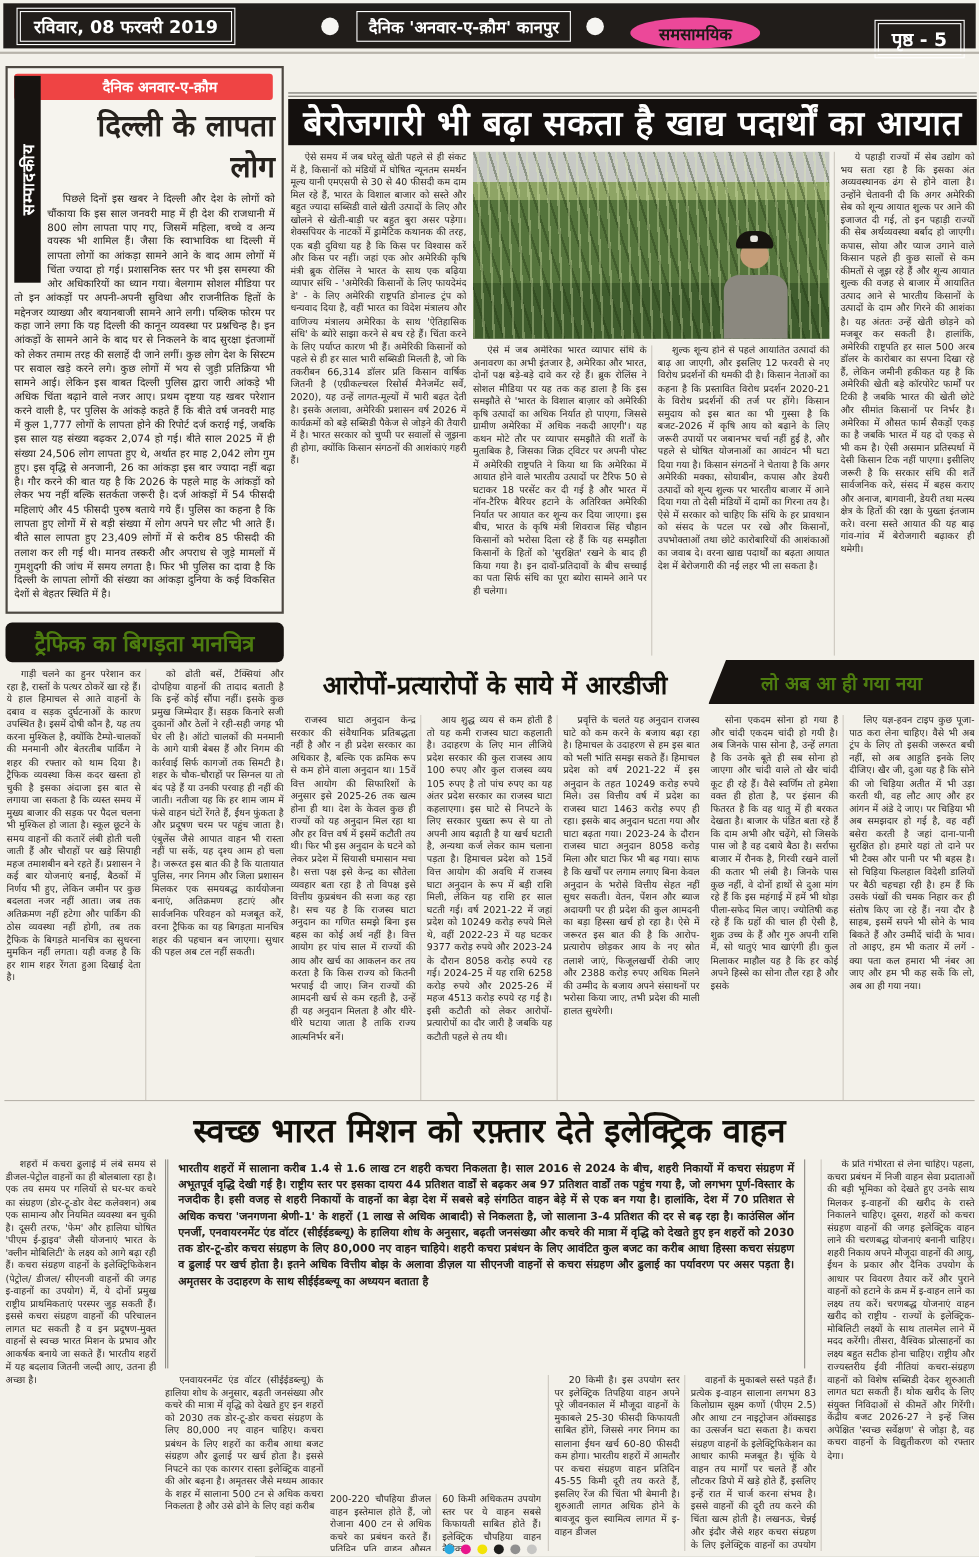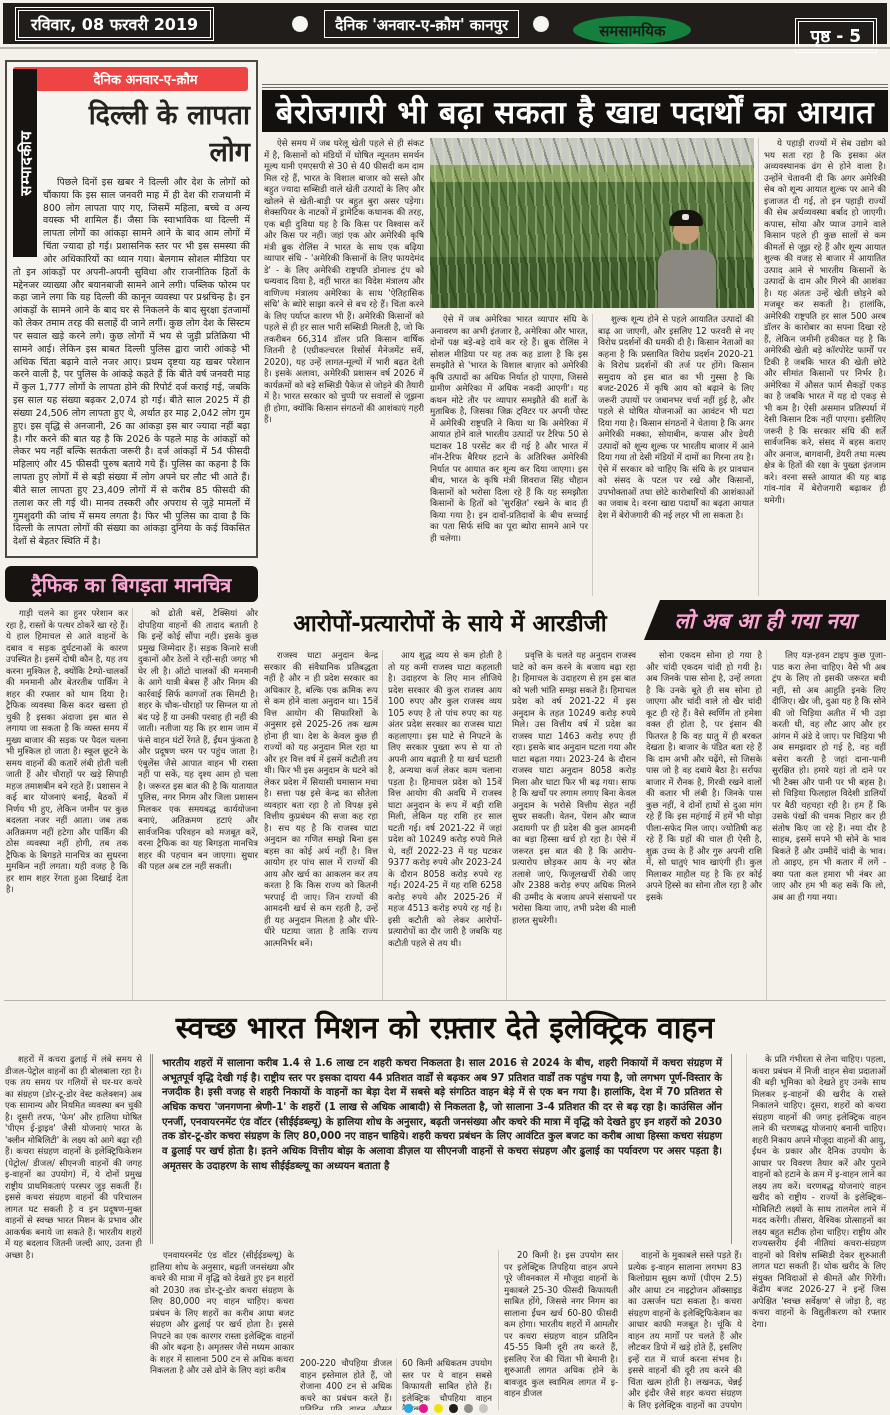--- a/index.html
+++ b/index.html
@@ -6,27 +6,27 @@
   .page{position:relative;width:890px;height:1415px;margin:0 auto;background:#f3f1ea;
         font-family:"DejaVu Sans",sans-serif;color:#26221d;overflow:hidden;}
   .abs{position:absolute;box-sizing:border-box;}
   
   .topbar{background:#211d1a;display:flex;align-items:center;padding:0 8px;}
   .hbox{border:1px solid #fff;padding:2px;color:#fff;}
   .hbox .inner{border:1px solid #fff;padding:2px 12px;font-weight:bold;white-space:nowrap;}
   .hbox.single{padding:0;border:1px solid #fff;text-align:center;}
   .hbox.single .inner{border:none;padding:3px 10px;}
   .dot{width:16px;height:16px;border-radius:50%;background:#f6f5f2;display:inline-block;flex:0 0 auto;}
-  .ellipse{background:#15803d;color:#1d1a17;font-weight:bold;border-radius:50%;
+  .ellipse{background:#ec4899;color:#1d1a17;font-weight:bold;border-radius:50%;
            padding:4px 26px;font-size:15px;white-space:nowrap;margin-top:13px;}
   .rule{background:#b7b3aa;}
   
   .col{font-size:8.6px;line-height:1.34;text-align:justify;overflow:hidden;color:#2a2622;text-indent:13px;}
   .vr{border-left:1px solid #ccc8bf;padding-left:5px;}
-  .banner{background:#171310;color:#f9a8d4;font-weight:bold;text-align:center;
+  .banner{background:#171310;color:#4d7c0f;font-weight:bold;text-align:center;
           display:flex;align-items:center;justify-content:center;}
   .headline-band{background:#14100e;color:#fff;font-weight:bold;text-align:center;
                  display:flex;align-items:center;justify-content:center;letter-spacing:.5px;}
   .plain-headline{color:#121009;font-weight:bold;text-align:center;
                   display:flex;align-items:center;justify-content:center;}
   
   .editorial{border:2px solid #4d4841;background:#f6f4ee;padding:5px 6px;}
   .ed-strip{float:left;width:24px;height:188px;background:#171310;margin:2px 6px 4px 0;position:relative;}
   .ed-strip span{position:absolute;top:50%;left:50%;transform:translate(-50%,-50%) rotate(-90deg);
                  color:#fff;font-weight:bold;font-size:15px;white-space:nowrap;letter-spacing:1px;}
@@ -98,21 +98,21 @@
 
   <div class="abs col" style="left:430px;top:314px;width:158px;height:282px;">ऐसे में जब अमेरिका भारत व्यापार संधि के अनावरण का अभी इंतजार है, अमेरिका और भारत, दोनों पक्ष बड़े-बड़े दावे कर रहे हैं। ब्रुक रोलिंस ने सोशल मीडिया पर यह तक कह डाला है कि इस समझौते से 'भारत के विशाल बाज़ार को अमेरिकी कृषि उत्पादों का अधिक निर्यात हो पाएगा, जिससे ग्रामीण अमेरिका में अधिक नकदी आएगी'। यह कथन मोटे तौर पर व्यापार समझौते की शर्तों के मुताबिक है, जिसका जिक्र ट्विटर पर अपनी पोस्ट में अमेरिकी राष्ट्रपति ने किया था कि अमेरिका में आयात होने वाले भारतीय उत्पादों पर टैरिफ 50 से घटाकर 18 परसेंट कर दी गई है और भारत में नॉन-टैरिफ बैरियर हटाने के अतिरिक्त अमेरिकी निर्यात पर आयात कर शून्य कर दिया जाएगा। इस बीच, भारत के कृषि मंत्री शिवराज सिंह चौहान किसानों को भरोसा दिला रहे हैं कि यह समझौता किसानों के हितों को 'सुरक्षित' रखने के बाद ही किया गया है। इन दावों-प्रतिदावों के बीच सच्चाई का पता सिर्फ संधि का पूरा ब्योरा सामने आने पर ही चलेगा।</div>
   <div class="abs col vr" style="left:592px;top:314px;width:162px;height:282px;">शुल्क शून्य होने से पहले आयातित उत्पादों की बाढ़ आ जाएगी, और इसलिए 12 फरवरी से नए विरोध प्रदर्शनों की धमकी दी है। किसान नेताओं का कहना है कि प्रस्तावित विरोध प्रदर्शन 2020-21 के विरोध प्रदर्शनों की तर्ज पर होंगे। किसान समुदाय को इस बात का भी गुस्सा है कि बजट-2026 में कृषि आय को बढ़ाने के लिए जरूरी उपायों पर जबानभर चर्चा नहीं हुई है, और पहले से घोषित योजनाओं का आवंटन भी घटा दिया गया है। किसान संगठनों ने चेताया है कि अगर अमेरिकी मक्का, सोयाबीन, कपास और डेयरी उत्पादों को शून्य शुल्क पर भारतीय बाजार में आने दिया गया तो देसी मंडियों में दामों का गिरना तय है। ऐसे में सरकार को चाहिए कि संधि के हर प्रावधान को संसद के पटल पर रखे और किसानों, उपभोक्ताओं तथा छोटे कारोबारियों की आशंकाओं का जवाब दे। वरना खाद्य पदार्थों का बढ़ता आयात देश में बेरोजगारी की नई लहर भी ला सकता है।</div>
   <div class="abs col vr" style="left:758px;top:138px;width:128px;height:458px;">ये पहाड़ी राज्यों में सेब उद्योग को भय सता रहा है कि इसका अंत अव्यवस्थानक ढंग से होने वाला है। उन्होंने चेतावनी दी कि अगर अमेरिकी सेब को शून्य आयात शुल्क पर आने की इजाजत दी गई, तो इन पहाड़ी राज्यों की सेब अर्थव्यवस्था बर्बाद हो जाएगी। कपास, सोया और प्याज उगाने वाले किसान पहले ही कुछ सालों से कम कीमतों से जूझ रहे हैं और शून्य आयात शुल्क की वजह से बाजार में आयातित उत्पाद आने से भारतीय किसानों के उत्पादों के दाम और गिरने की आशंका है। यह अंततः उन्हें खेती छोड़ने को मजबूर कर सकती है। हालांकि, अमेरिकी राष्ट्रपति हर साल 500 अरब डॉलर के कारोबार का सपना दिखा रहे हैं, लेकिन जमीनी हकीकत यह है कि अमेरिकी खेती बड़े कॉरपोरेट फार्मों पर टिकी है जबकि भारत की खेती छोटे और सीमांत किसानों पर निर्भर है। अमेरिका में औसत फार्म सैकड़ों एकड़ का है जबकि भारत में यह दो एकड़ से भी कम है। ऐसी असमान प्रतिस्पर्धा में देसी किसान टिक नहीं पाएगा। इसीलिए जरूरी है कि सरकार संधि की शर्तें सार्वजनिक करे, संसद में बहस कराए और अनाज, बागवानी, डेयरी तथा मत्स्य क्षेत्र के हितों की रक्षा के पुख्ता इंतजाम करे। वरना सस्ते आयात की यह बाढ़ गांव-गांव में बेरोजगारी बढ़ाकर ही थमेगी।</div>
 
   <div class="abs plain-headline" style="left:262px;top:600px;width:376px;height:44px;font-size:23px;">आरोपों-प्रत्यारोपों के साये में आरडीजी</div>
   <div class="abs col" style="left:264px;top:650px;width:114px;height:350px;">राजस्व घाटा अनुदान केन्द्र सरकार की संवैधानिक प्रतिबद्धता नहीं है और न ही प्रदेश सरकार का अधिकार है, बल्कि एक क्रमिक रूप से कम होने वाला अनुदान था। 15वें वित्त आयोग की सिफारिशों के अनुसार इसे 2025-26 तक खत्म होना ही था। देश के केवल कुछ ही राज्यों को यह अनुदान मिल रहा था और हर वित्त वर्ष में इसमें कटौती तय थी। फिर भी इस अनुदान के घटने को लेकर प्रदेश में सियासी घमासान मचा है। सत्ता पक्ष इसे केन्द्र का सौतेला व्यवहार बता रहा है तो विपक्ष इसे वित्तीय कुप्रबंधन की सजा कह रहा है। सच यह है कि राजस्व घाटा अनुदान का गणित समझे बिना इस बहस का कोई अर्थ नहीं है। वित्त आयोग हर पांच साल में राज्यों की आय और खर्च का आकलन कर तय करता है कि किस राज्य को कितनी भरपाई दी जाए। जिन राज्यों की आमदनी खर्च से कम रहती है, उन्हें ही यह अनुदान मिलता है और धीरे-धीरे घटाया जाता है ताकि राज्य आत्मनिर्भर बनें।</div>
   <div class="abs col vr" style="left:382px;top:650px;width:120px;height:350px;">आय शुद्ध व्यय से कम होती है तो यह कमी राजस्व घाटा कहलाती है। उदाहरण के लिए मान लीजिये प्रदेश सरकार की कुल राजस्व आय 100 रुपए और कुल राजस्व व्यय 105 रुपए है तो पांच रुपए का यह अंतर प्रदेश सरकार का राजस्व घाटा कहलाएगा। इस घाटे से निपटने के लिए सरकार पुख्ता रूप से या तो अपनी आय बढ़ाती है या खर्च घटाती है, अन्यथा कर्ज लेकर काम चलाना पड़ता है। हिमाचल प्रदेश को 15वें वित्त आयोग की अवधि में राजस्व घाटा अनुदान के रूप में बड़ी राशि मिली, लेकिन यह राशि हर साल घटती गई। वर्ष 2021-22 में जहां प्रदेश को 10249 करोड़ रुपये मिले थे, वहीं 2022-23 में यह घटकर 9377 करोड़ रुपये और 2023-24 के दौरान 8058 करोड़ रुपये रह गई। 2024-25 में यह राशि 6258 करोड़ रुपये और 2025-26 में महज 4513 करोड़ रुपये रह गई है। इसी कटौती को लेकर आरोपों-प्रत्यारोपों का दौर जारी है जबकि यह कटौती पहले से तय थी।</div>
   <div class="abs col vr" style="left:506px;top:650px;width:130px;height:350px;">प्रवृत्ति के चलते यह अनुदान राजस्व घाटे को कम करने के बजाय बढ़ा रहा है। हिमाचल के उदाहरण से हम इस बात को भली भांति समझ सकते हैं। हिमाचल प्रदेश को वर्ष 2021-22 में इस अनुदान के तहत 10249 करोड़ रुपये मिले। उस वित्तीय वर्ष में प्रदेश का राजस्व घाटा 1463 करोड़ रुपए ही रहा। इसके बाद अनुदान घटता गया और घाटा बढ़ता गया। 2023-24 के दौरान राजस्व घाटा अनुदान 8058 करोड़ मिला और घाटा फिर भी बढ़ गया। साफ है कि खर्चों पर लगाम लगाए बिना केवल अनुदान के भरोसे वित्तीय सेहत नहीं सुधर सकती। वेतन, पेंशन और ब्याज अदायगी पर ही प्रदेश की कुल आमदनी का बड़ा हिस्सा खर्च हो रहा है। ऐसे में जरूरत इस बात की है कि आरोप-प्रत्यारोप छोड़कर आय के नए स्रोत तलाशे जाएं, फिजूलखर्ची रोकी जाए और 2388 करोड़ रुपए अधिक मिलने की उम्मीद के बजाय अपने संसाधनों पर भरोसा किया जाए, तभी प्रदेश की माली हालत सुधरेगी।</div>
 
-  <div class="abs banner" style="left:644px;top:600px;width:242px;height:40px;font-size:21px;clip-path:polygon(16px 0,100% 0,100% 100%,0 100%);font-style:italic;">लो अब आ ही गया नया</div>
+  <div class="abs banner" style="left:644px;top:600px;width:242px;height:40px;font-size:17px;clip-path:polygon(16px 0,100% 0,100% 100%,0 100%);">लो अब आ ही गया नया</div>
   <div class="abs col" style="left:646px;top:650px;width:116px;height:350px;">सोना एकदम सोना हो गया है और चांदी एकदम चांदी हो गयी है। अब जिनके पास सोना है, उन्हें लगता है कि उनके बूते ही सब सोना हो जाएगा और चांदी वाले तो खैर चांदी कूट ही रहे हैं। वैसे स्वर्णिम तो हमेशा वक्त ही होता है, पर इंसान की फितरत है कि वह धातु में ही बरकत देखता है। बाजार के पंडित बता रहे हैं कि दाम अभी और चढ़ेंगे, सो जिसके पास जो है वह दबाये बैठा है। सर्राफा बाजार में रौनक है, गिरवी रखने वालों की कतार भी लंबी है। जिनके पास कुछ नहीं, वे दोनों हाथों से दुआ मांग रहे हैं कि इस महंगाई में हमें भी थोड़ा पीला-सफेद मिल जाए। ज्योतिषी कह रहे हैं कि ग्रहों की चाल ही ऐसी है, शुक्र उच्च के हैं और गुरु अपनी राशि में, सो धातुएं भाव खाएंगी ही। कुल मिलाकर माहौल यह है कि हर कोई अपने हिस्से का सोना तौल रहा है और इसके</div>
   <div class="abs col vr" style="left:766px;top:650px;width:120px;height:350px;">लिए यज्ञ-हवन टाइप कुछ पूजा-पाठ करा लेना चाहिए। वैसे भी अब ट्रंप के लिए तो इसकी जरूरत बची नहीं, सो अब आहुति इनके लिए दीजिए। खैर जी, दुआ यह है कि सोने की जो चिड़िया अतीत में भी उड़ा करती थी, वह लौट आए और हर आंगन में अंडे दे जाए। पर चिड़िया भी अब समझदार हो गई है, वह वहीं बसेरा करती है जहां दाना-पानी सुरक्षित हो। हमारे यहां तो दाने पर भी टैक्स और पानी पर भी बहस है। सो चिड़िया फिलहाल विदेशी डालियों पर बैठी चहचहा रही है। हम हैं कि उसके पंखों की चमक निहार कर ही संतोष किए जा रहे हैं। नया दौर है साहब, इसमें सपने भी सोने के भाव बिकते हैं और उम्मीदें चांदी के भाव। तो आइए, हम भी कतार में लगें - क्या पता कल हमारा भी नंबर आ जाए और हम भी कह सकें कि लो, अब आ ही गया नया।</div>
 
   <div class="abs rule" style="left:4px;top:1000px;width:882px;height:1px;"></div>
   <div class="abs plain-headline" style="left:5px;top:1004px;width:880px;height:44px;font-size:30px;">स्वच्छ भारत मिशन को रफ़्तार देते इलेक्ट्रिक वाहन</div>
 
   <div class="abs col" style="left:5px;top:1054px;width:137px;height:356px;">शहरों में कचरा ढुलाई में लंबे समय से डीजल-पेट्रोल वाहनों का ही बोलबाला रहा है। एक तय समय पर गलियों से घर-घर कचरे का संग्रहण (डोर-टू-डोर वेस्ट कलेक्शन) अब एक सामान्य और नियमित व्यवस्था बन चुकी है। दूसरी तरफ, 'फेम' और हालिया घोषित 'पीएम ई-ड्राइव' जैसी योजनाएं भारत के 'क्लीन मोबिलिटी' के लक्ष्य को आगे बढ़ा रही हैं। कचरा संग्रहण वाहनों के इलेक्ट्रिफिकेशन (पेट्रोल/ डीजल/ सीएनजी वाहनों की जगह इ-वाहनों का उपयोग) में, ये दोनों प्रमुख राष्ट्रीय प्राथमिकताएं परस्पर जुड़ सकती हैं। इससे कचरा संग्रहण वाहनों की परिचालन लागत घट सकती है व इन प्रदूषण-मुक्त वाहनों से स्वच्छ भारत मिशन के प्रभाव और आकर्षक बनाये जा सकते हैं। भारतीय शहरों में यह बदलाव जितनी जल्दी आए, उतना ही अच्छा है।</div>
   <div class="abs intro" style="left:150px;top:1054px;width:582px;height:190px;">भारतीय शहरों में सालाना करीब 1.4 से 1.6 लाख टन शहरी कचरा निकलता है। साल 2016 से 2024 के बीच, शहरी निकायों में कचरा संग्रहण में अभूतपूर्व वृद्धि देखी गई है। राष्ट्रीय स्तर पर इसका दायरा 44 प्रतिशत वार्डों से बढ़कर अब 97 प्रतिशत वार्डों तक पहुंच गया है, जो लगभग पूर्ण-विस्तार के नजदीक है। इसी वजह से शहरी निकायों के वाहनों का बेड़ा देश में सबसे बड़े संगठित वाहन बेड़े में से एक बन गया है। हालांकि, देश में 70 प्रतिशत से अधिक कचरा 'जनगणना श्रेणी-1' के शहरों (1 लाख से अधिक आबादी) से निकलता है, जो सालाना 3-4 प्रतिशत की दर से बढ़ रहा है। काउंसिल ऑन एनर्जी, एनवायरनमेंट एंड वॉटर (सीईईडब्ल्यू) के हालिया शोध के अनुसार, बढ़ती जनसंख्या और कचरे की मात्रा में वृद्धि को देखते हुए इन शहरों को 2030 तक डोर-टू-डोर कचरा संग्रहण के लिए 80,000 नए वाहन चाहिये। शहरी कचरा प्रबंधन के लिए आवंटित कुल बजट का करीब आधा हिस्सा कचरा संग्रहण व ढुलाई पर खर्च होता है। इतने अधिक वित्तीय बोझ के अलावा डीज़ल या सीएनजी वाहनों से कचरा संग्रहण और ढुलाई का पर्यावरण पर असर पड़ता है। अमृतसर के उदाहरण के साथ सीईईडब्ल्यू का अध्ययन बताता है</div>
   <div class="abs col vr" style="left:746px;top:1054px;width:140px;height:356px;">के प्रति गंभीरता से लेना चाहिए। पहला, कचरा प्रबंधन में निजी वाहन सेवा प्रदाताओं की बड़ी भूमिका को देखते हुए उनके साथ मिलकर इ-वाहनों की खरीद के रास्ते निकालने चाहिए। दूसरा, शहरों को कचरा संग्रहण वाहनों की जगह इलेक्ट्रिक वाहन लाने की चरणबद्ध योजनाएं बनानी चाहिए। शहरी निकाय अपने मौजूदा वाहनों की आयु, ईंधन के प्रकार और दैनिक उपयोग के आधार पर विवरण तैयार करें और पुराने वाहनों को हटाने के क्रम में इ-वाहन लाने का लक्ष्य तय करें। चरणबद्ध योजनाएं वाहन खरीद को राष्ट्रीय - राज्यों के इलेक्ट्रिक-मोबिलिटी लक्ष्यों के साथ तालमेल लाने में मदद करेंगी। तीसरा, वैश्विक प्रोत्साहनों का लक्ष्य बहुत सटीक होना चाहिए। राष्ट्रीय और राज्यस्तरीय ईवी नीतियां कचरा-संग्रहण वाहनों को विशेष सब्सिडी देकर शुरुआती लागत घटा सकती हैं। थोक खरीद के लिए संयुक्त निविदाओं से कीमतें और गिरेंगी। केंद्रीय बजट 2026-27 ने इन्हें जिस अपेक्षित 'स्वच्छ सर्वेक्षण' से जोड़ा है, वह कचरा वाहनों के विद्युतीकरण को रफ्तार देगा।</div>
 

